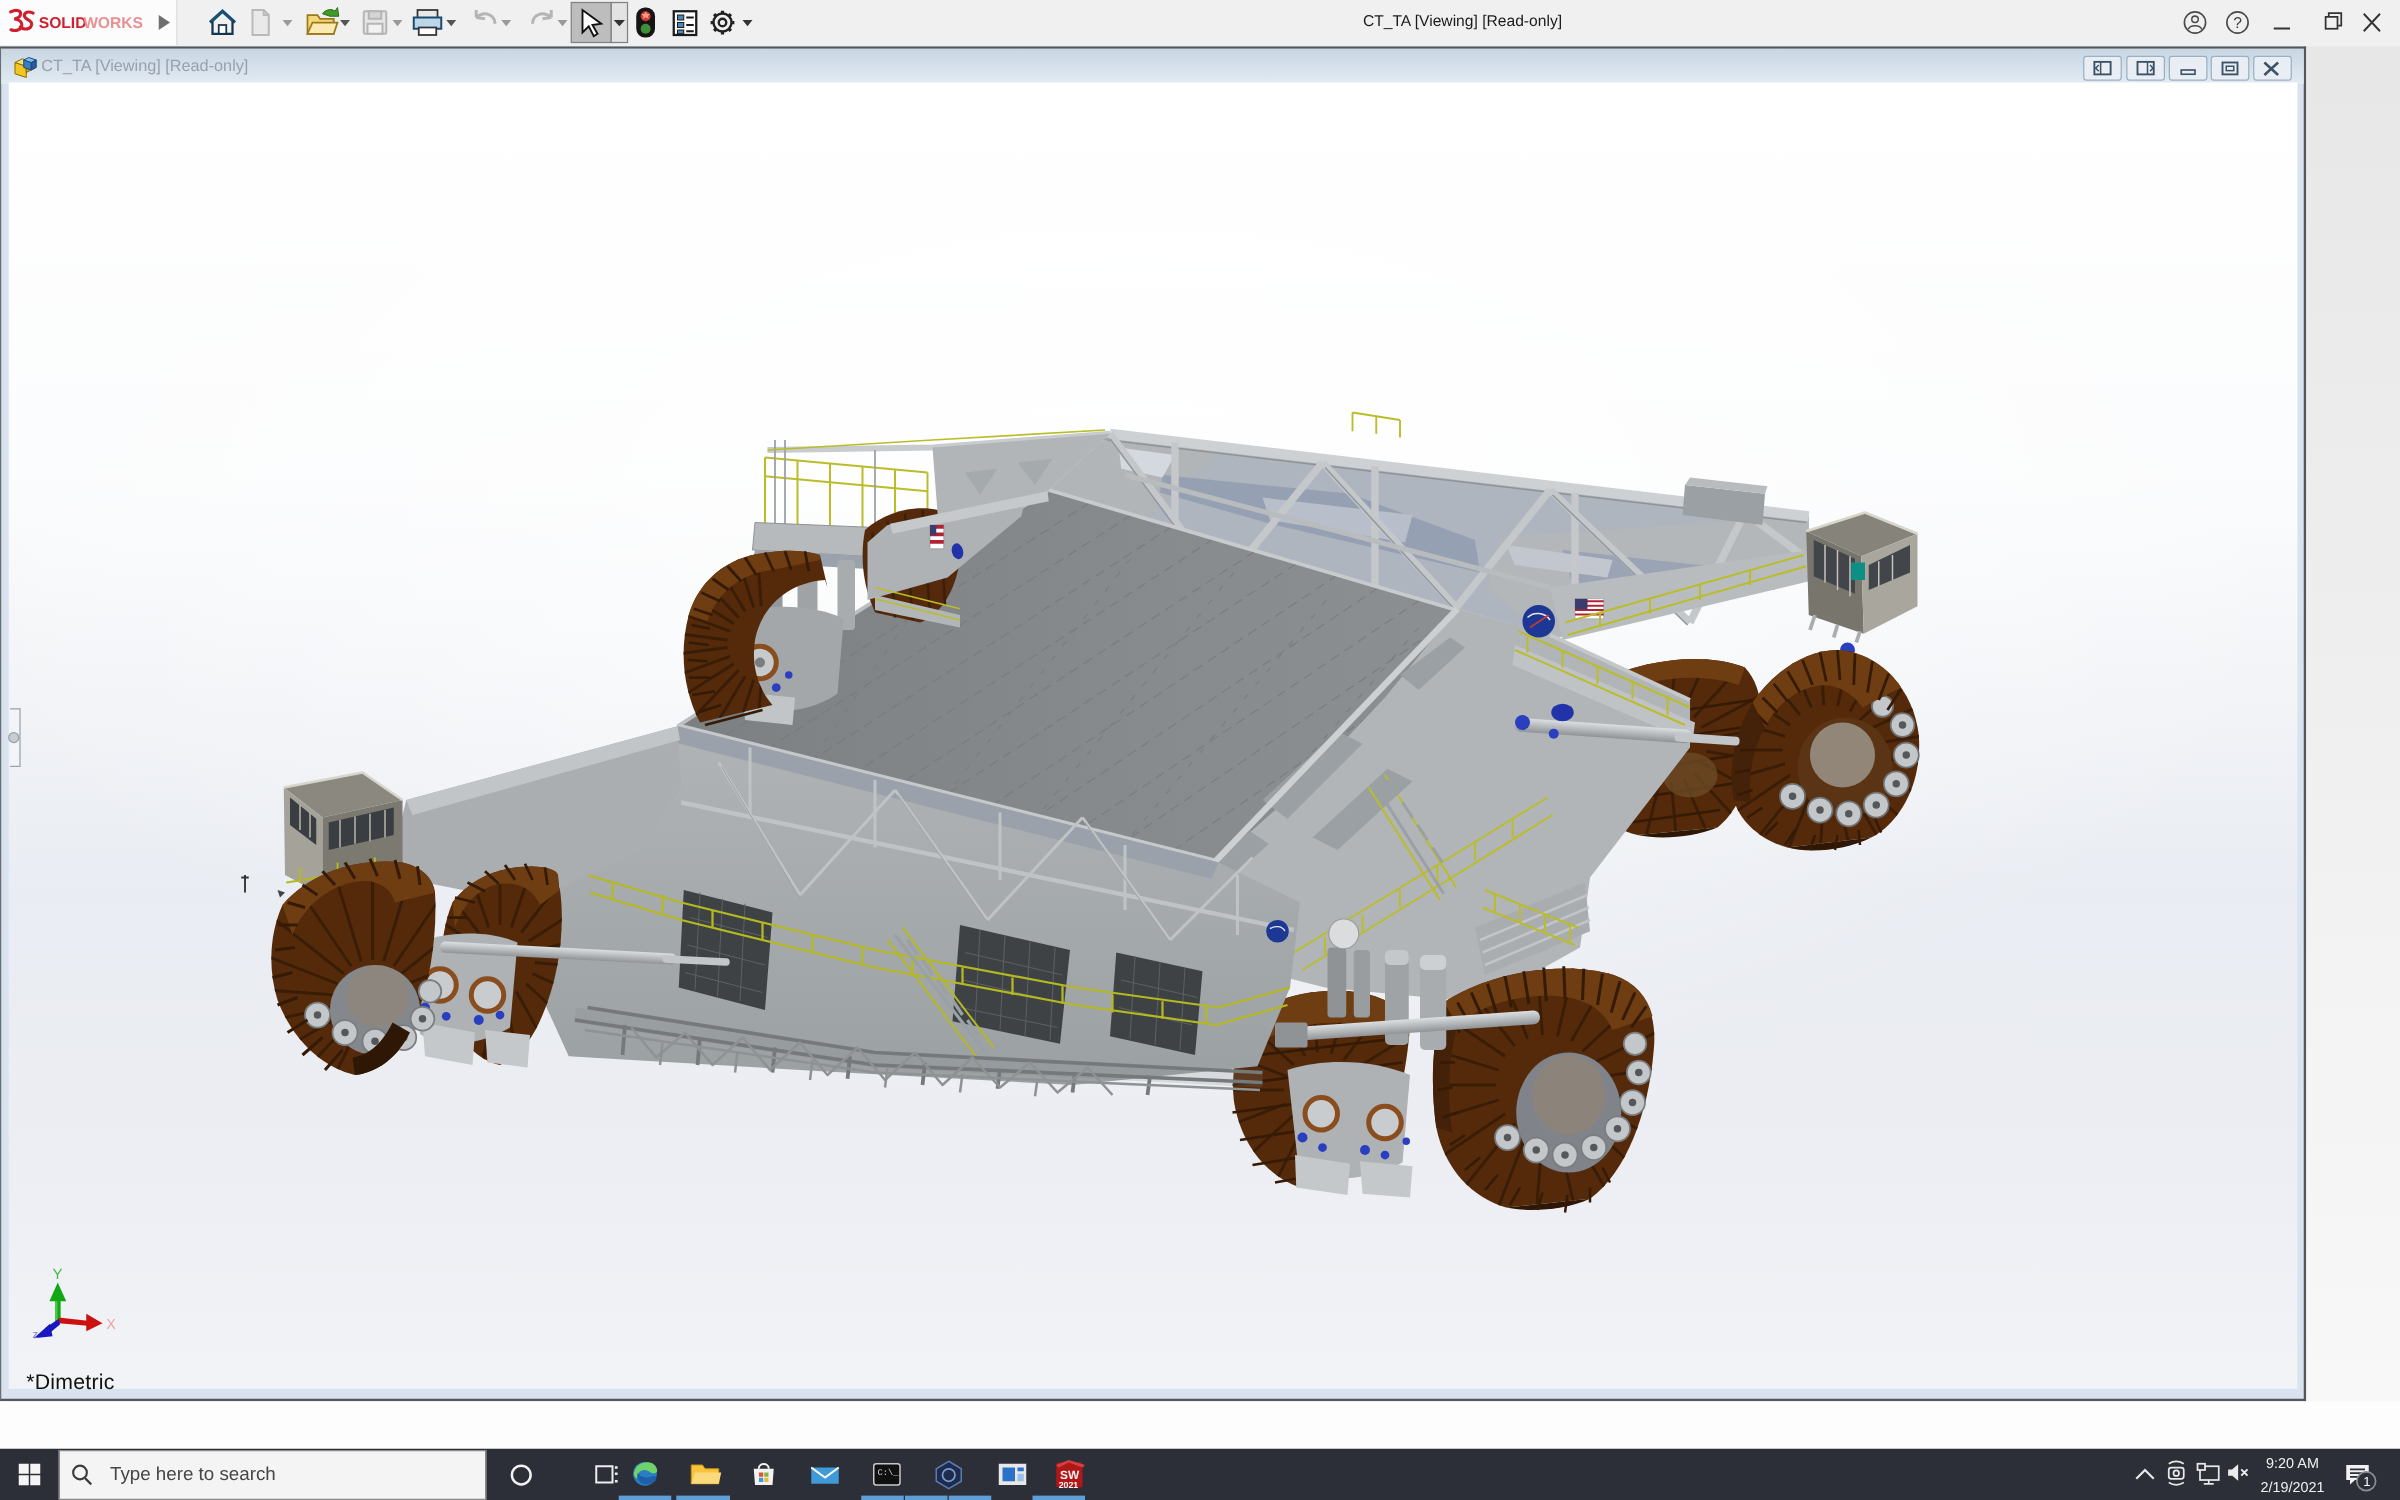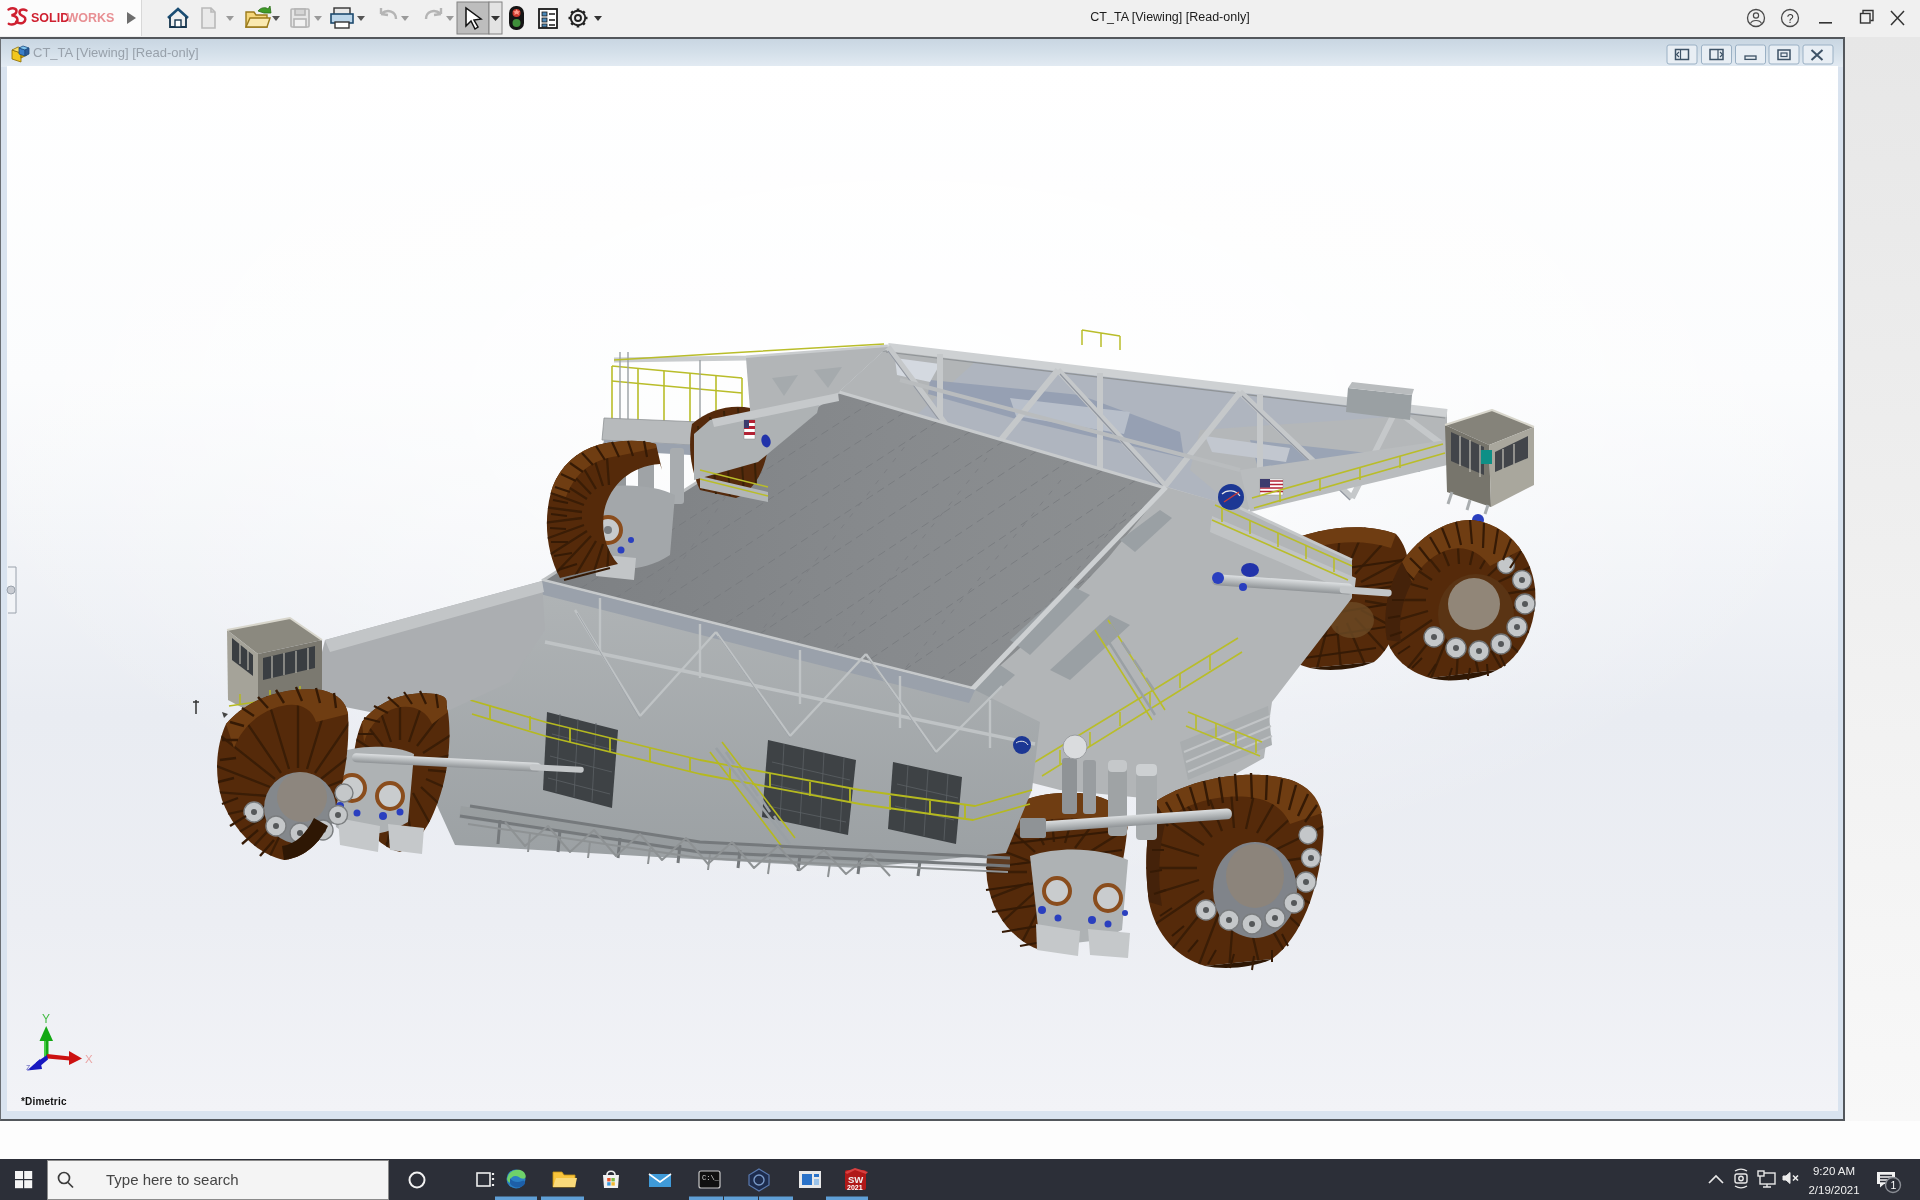--- a/index.html
+++ b/index.html
@@ -13,22 +13,22 @@
   #doctitle .txt { position:absolute; left:32px; top:6px; font-size:13px; color:#98a1ab; }
   #viewport { position:absolute; left:6px; top:27px; width:1831px; height:1045px;
      background:
        radial-gradient(ellipse 1500px 760px at 49% 32%, rgba(255,255,255,0.9) 0%, rgba(255,255,255,0) 65%),
        linear-gradient(180deg, #ffffff 0%, #fbfcfd 30%, #e9ecf2 62%, #eceef3 82%, #f2f3f7 100%);
   }
   #rightgap { position:absolute; left:1845px; top:37px; width:75px; height:1084px; background:linear-gradient(180deg,#e7e7e7,#f8f8f8); }
   #bottomgap { position:absolute; left:0; top:1121px; width:1920px; height:39px; background:#fdfdfd; }
   #taskbar { position:absolute; left:0; top:1159px; width:1920px; height:41px; background:#2c2f38; }
   #searchbox { position:absolute; left:47px; top:1160px; width:342px; height:40px; background:#f4f4f4; border:1px solid #8a8a8a; }
-  #searchbox span { position:absolute; left:58px; top:10px; font-size:15px; color:#454545; }
-  #dimetric { position:absolute; left:21px; top:1096px; font-size:10px; font-weight:bold; color:#111; letter-spacing:0.2px; }
+  #searchbox span { position:absolute; left:40px; top:10px; font-size:15px; color:#454545; }
+  #dimetric { position:absolute; left:21px; top:1096px; font-size:17px; font-weight:normal; color:#111; letter-spacing:0.2px; }
 </style>
 </head>
 <body>
 
 <div id="docwin">
   <div id="doctitle">
       <span class="txt">CT_TA [Viewing] [Read-only]</span>
     </div>
   <div id="viewport"></div>
 </div>

